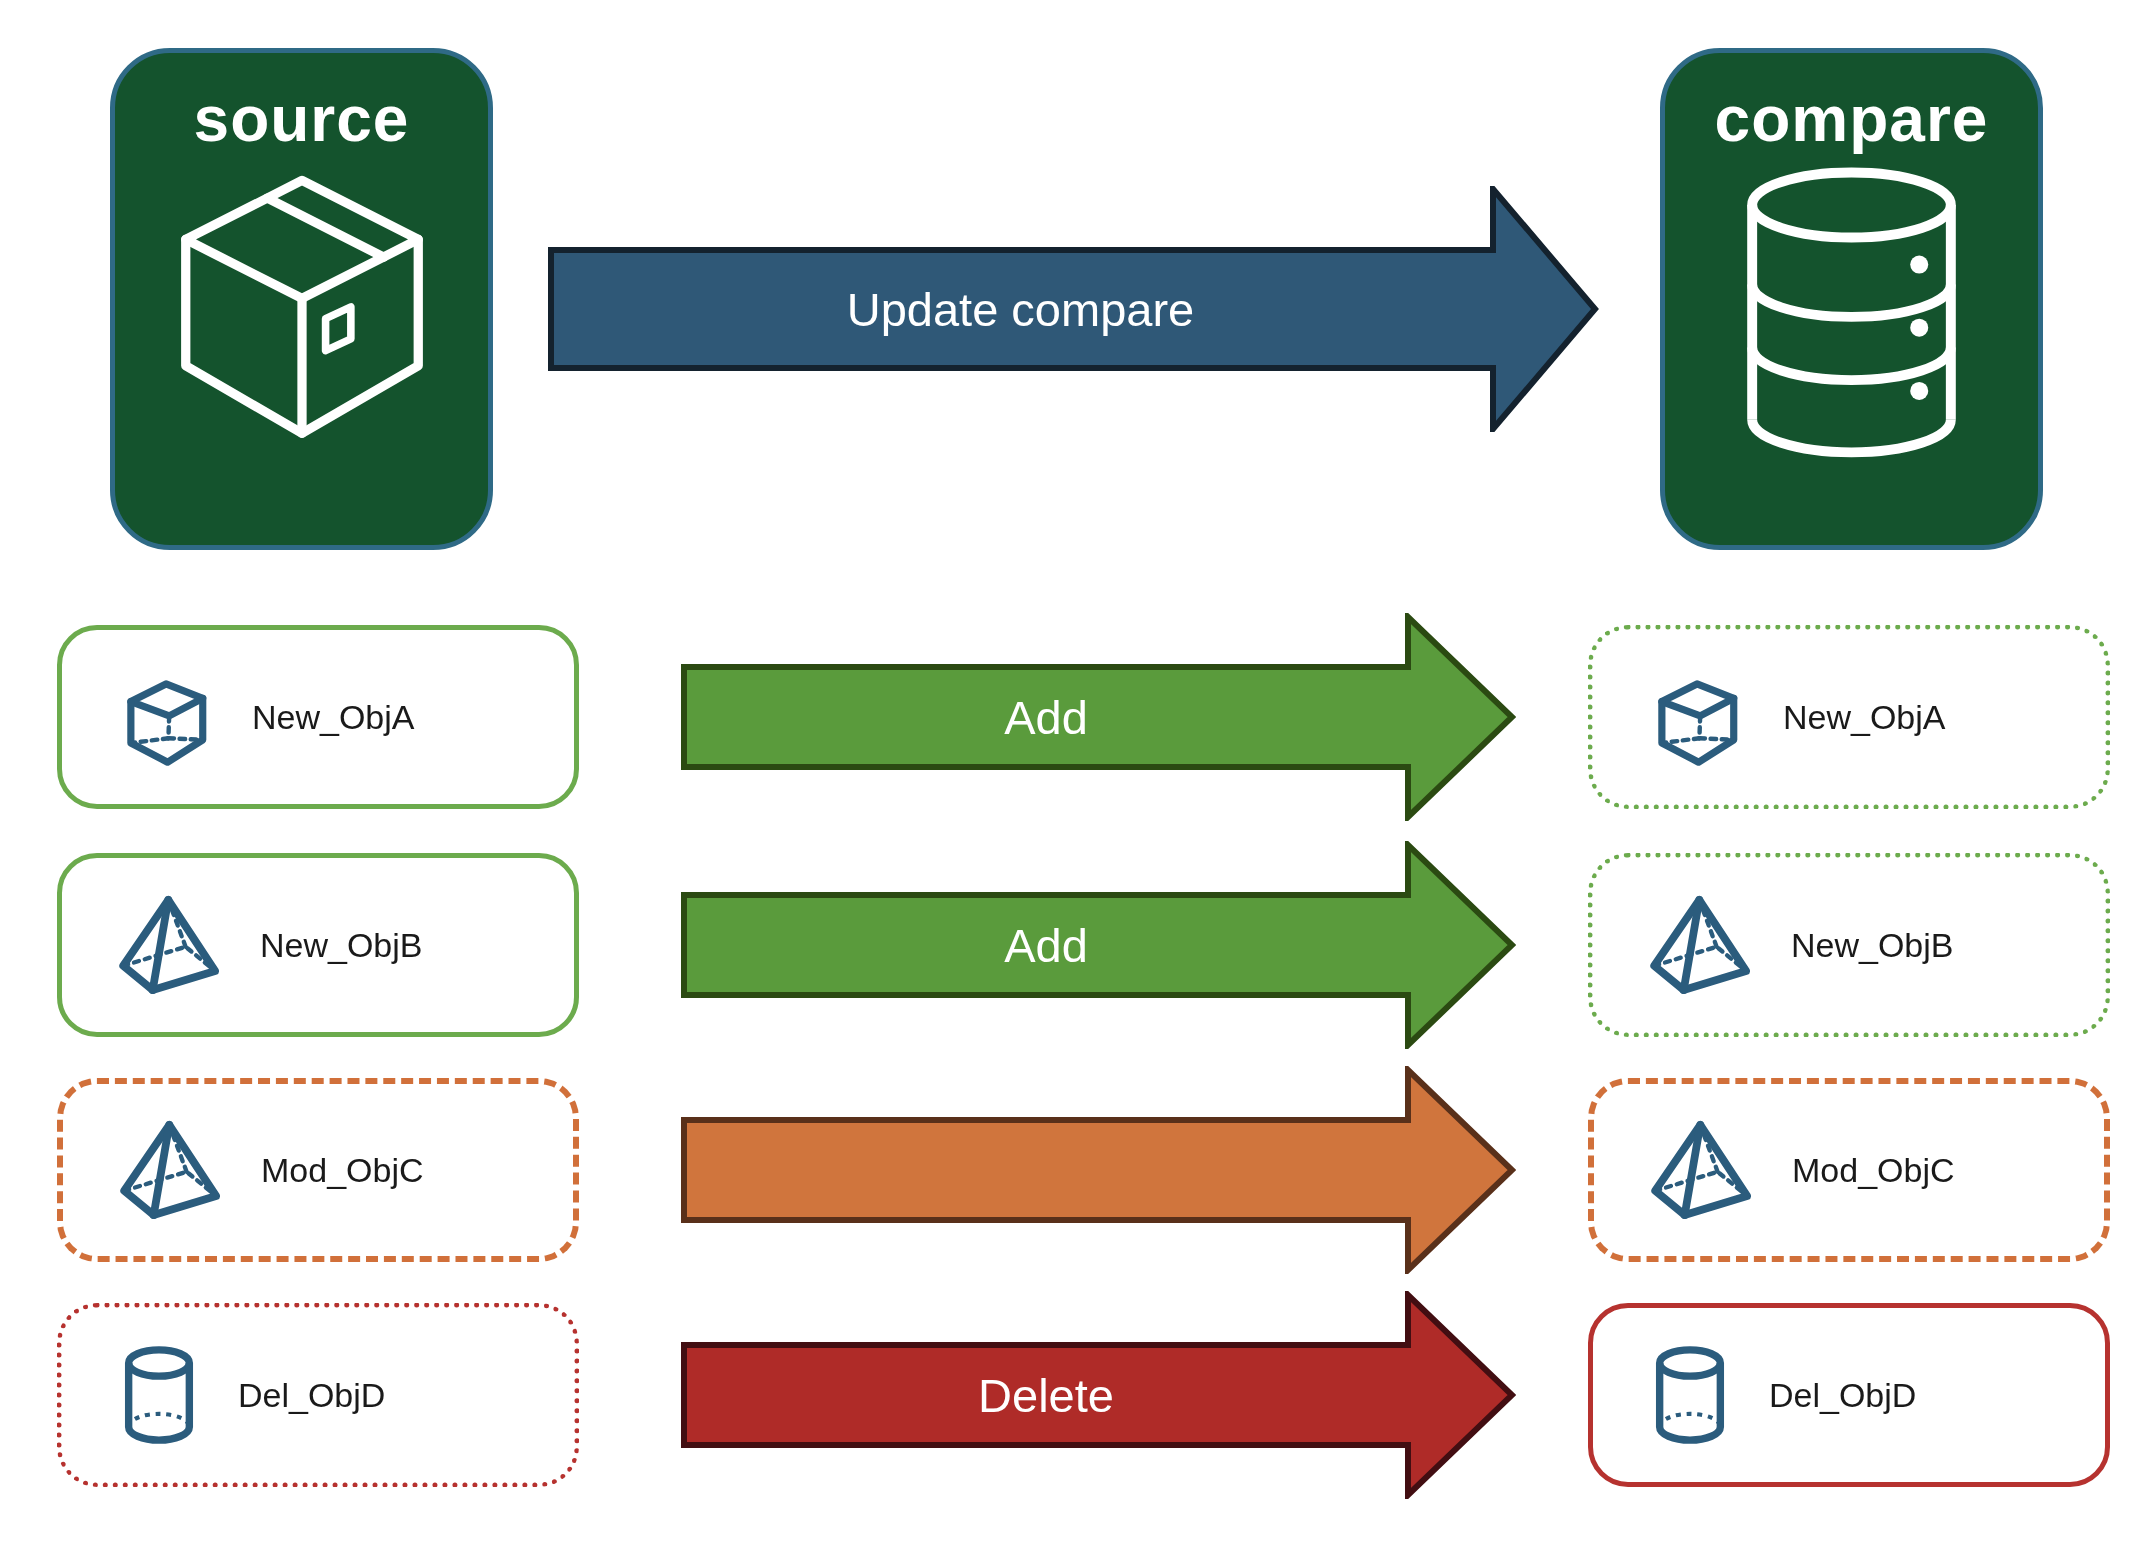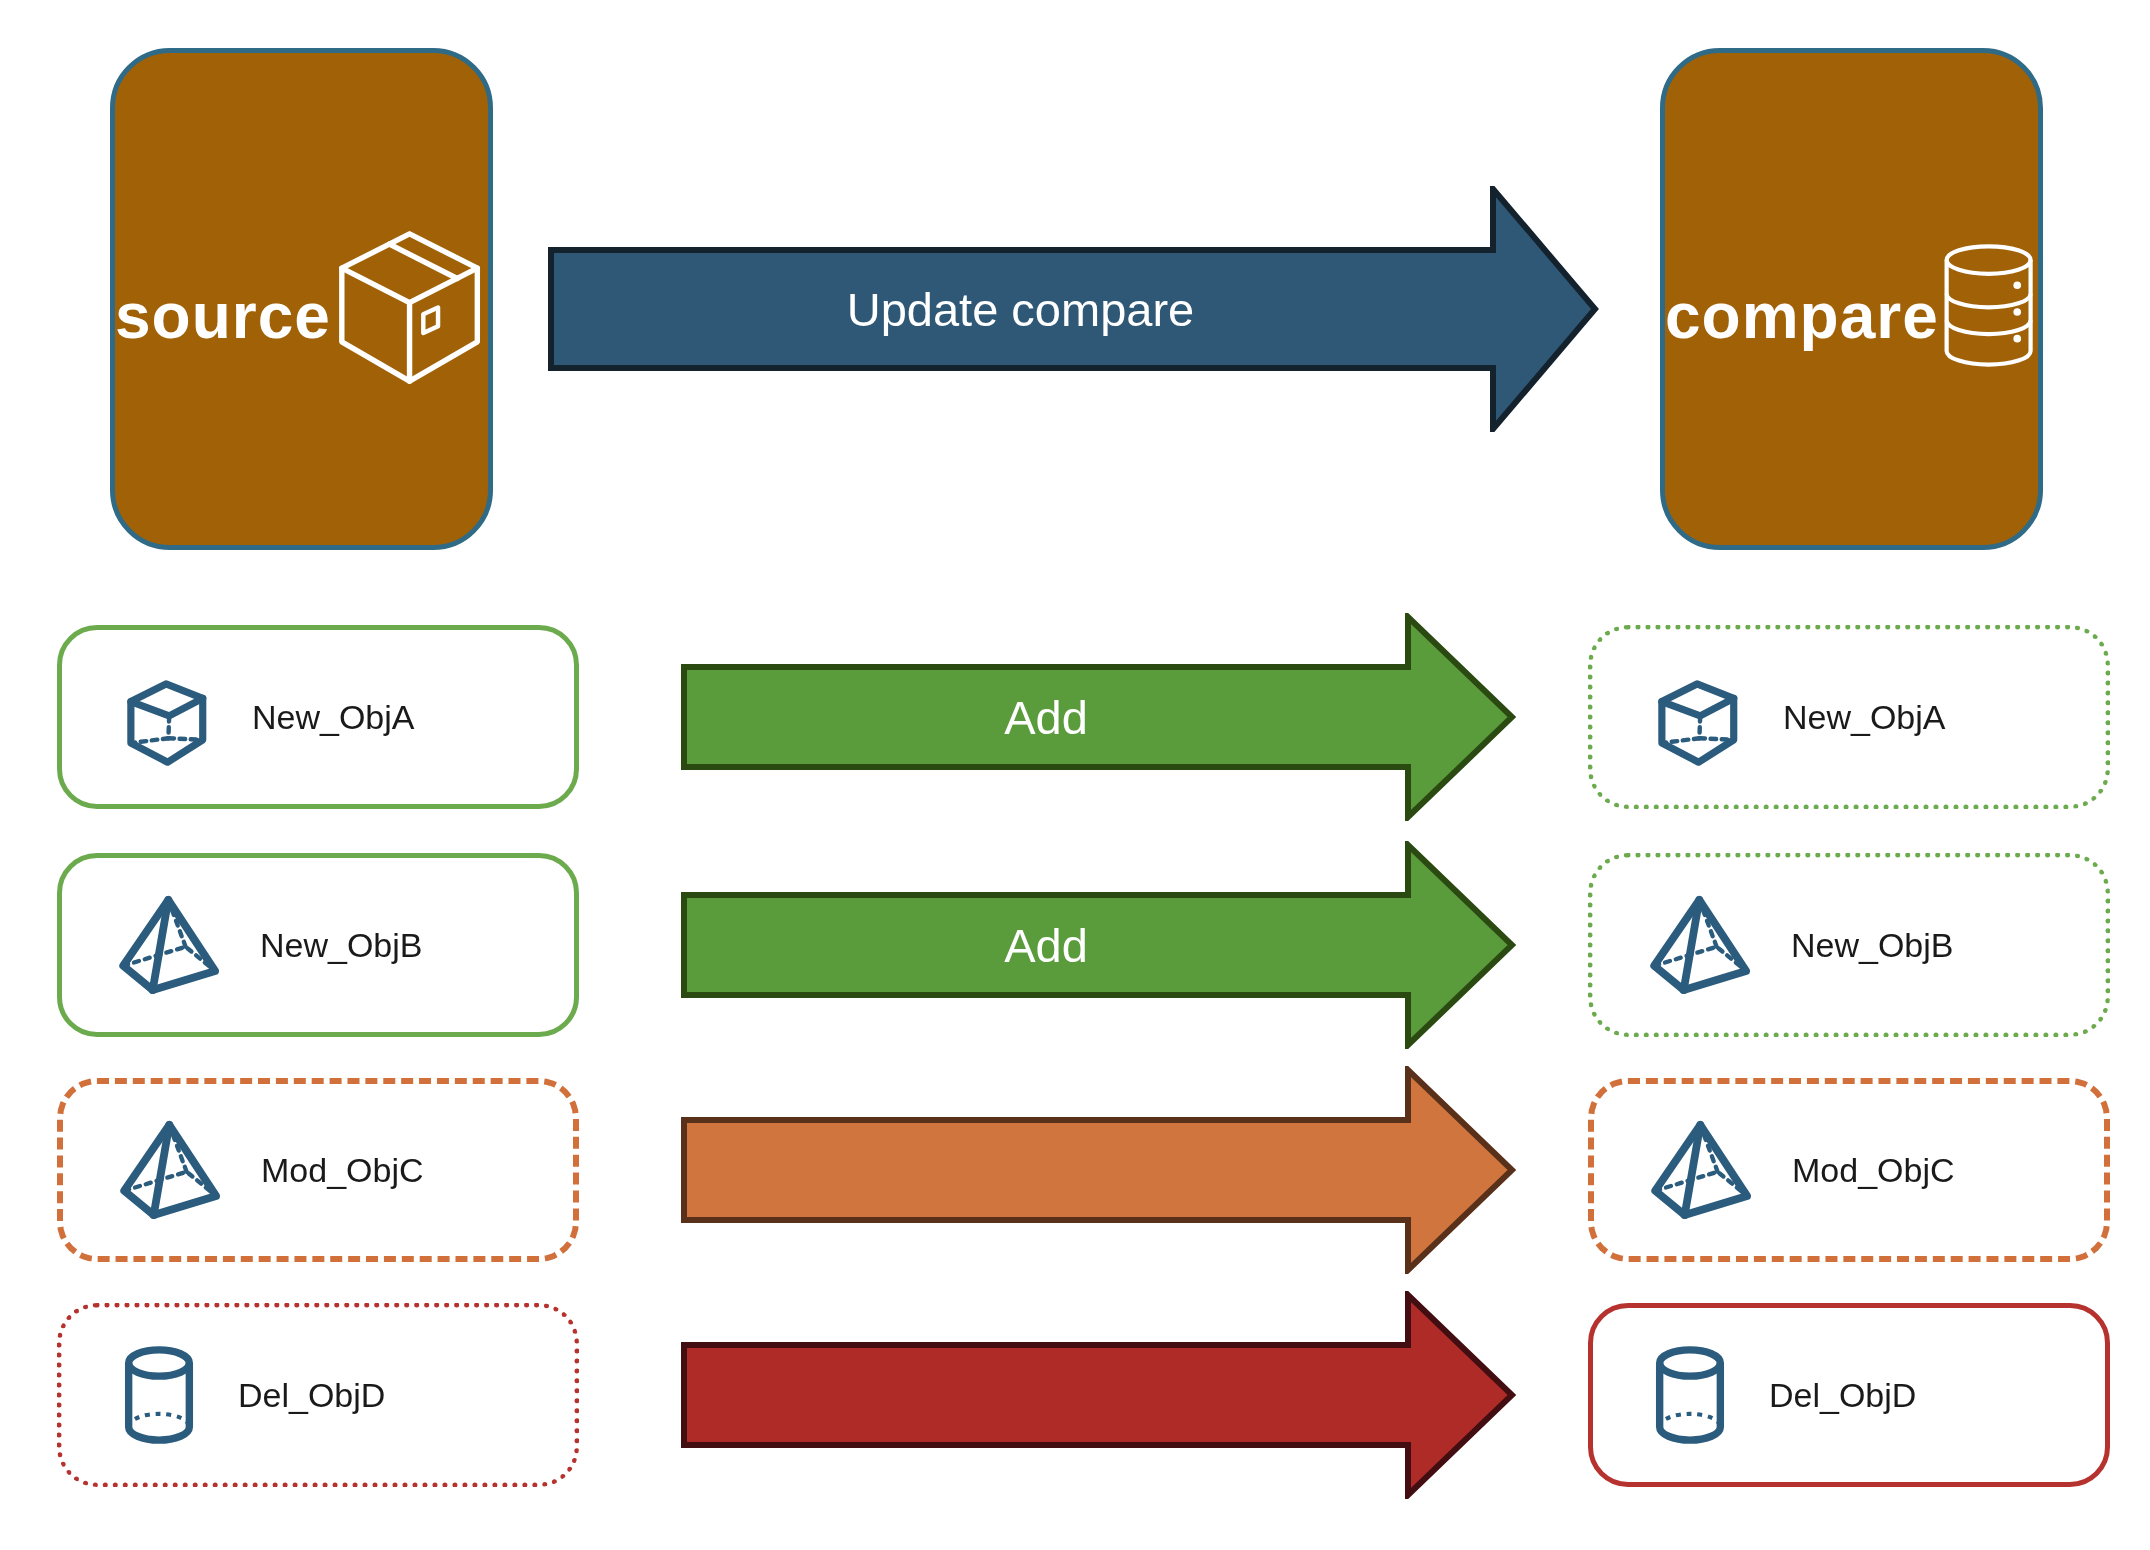--- a/index.html
+++ b/index.html
@@ -4,22 +4,22 @@
 <style>
   html,body{margin:0;padding:0;background:#ffffff;}
   .canvas{
     position:relative;width:2150px;height:1550px;background:#ffffff;
     font-family:"Liberation Sans", sans-serif;overflow:hidden;
   }
 
   
   .block{
     position:absolute;top:48px;width:383px;height:502px;
-    background:#a16207;border:5px solid #2F6A86;border-radius:60px;
-    box-sizing:border-box;display:flex;flex-direction:row;align-items:center;
+    background:#14532d;border:5px solid #2F6A86;border-radius:60px;
+    box-sizing:border-box;display:flex;flex-direction:column;align-items:center;
   }
   #source-block{left:110px;}
   #target-block{left:1660px;}
   .block-title{
     color:#ffffff;font-weight:bold;font-size:64px;margin-top:34px;line-height:1;
     letter-spacing:1px;
   }
   .block-icon{margin-top:16px;}
 
   
@@ -186,20 +186,21 @@
 
   <div class="card card-left b-red-dotted" style="top:1303px">
     <svg class="obj-icon" width="82" height="102">
         <use href="#sym-cylinder"></use>
       </svg>
     <span class="card-label">Del_ObjD</span>
   </div>
   <svg class="row-arrow arrow-red" style="top:1291px" width="835" height="208" viewBox="0 0 835 208">
     <polygon points="3,54 727,54 727,4 831,104 727,204 727,154 3,154"></polygon>
   </svg>
+  <div class="row-arrow-label" style="top:1345px">Delete</div>
   <div class="card card-right b-red-solid" style="top:1303px">
     <svg class="obj-icon" width="82" height="102">
         <use href="#sym-cylinder"></use>
       </svg>
     <span class="card-label">Del_ObjD</span>
   </div>
 
 </div>
 
 </body></html>

